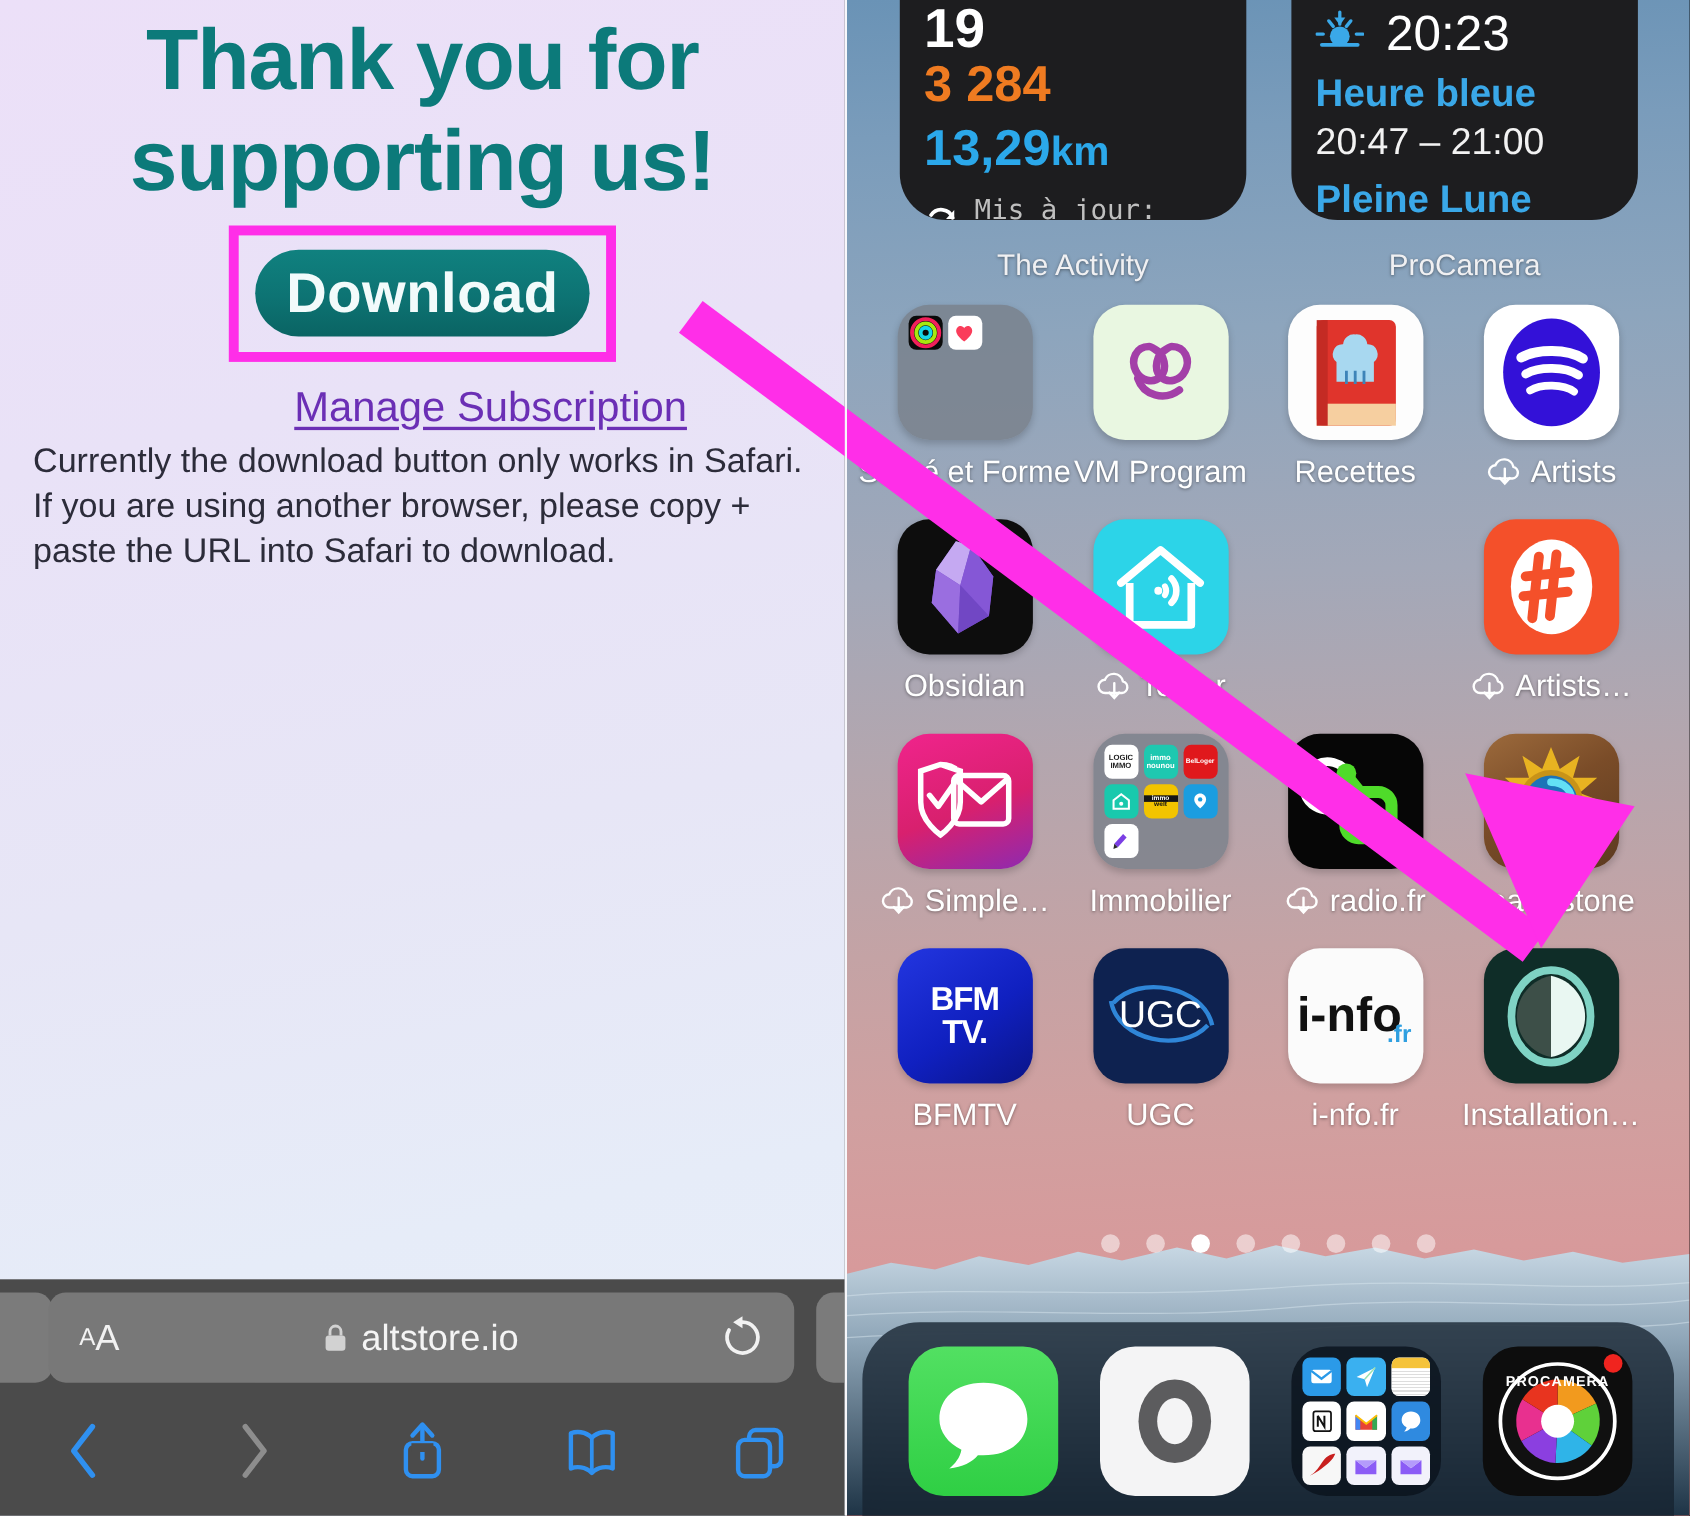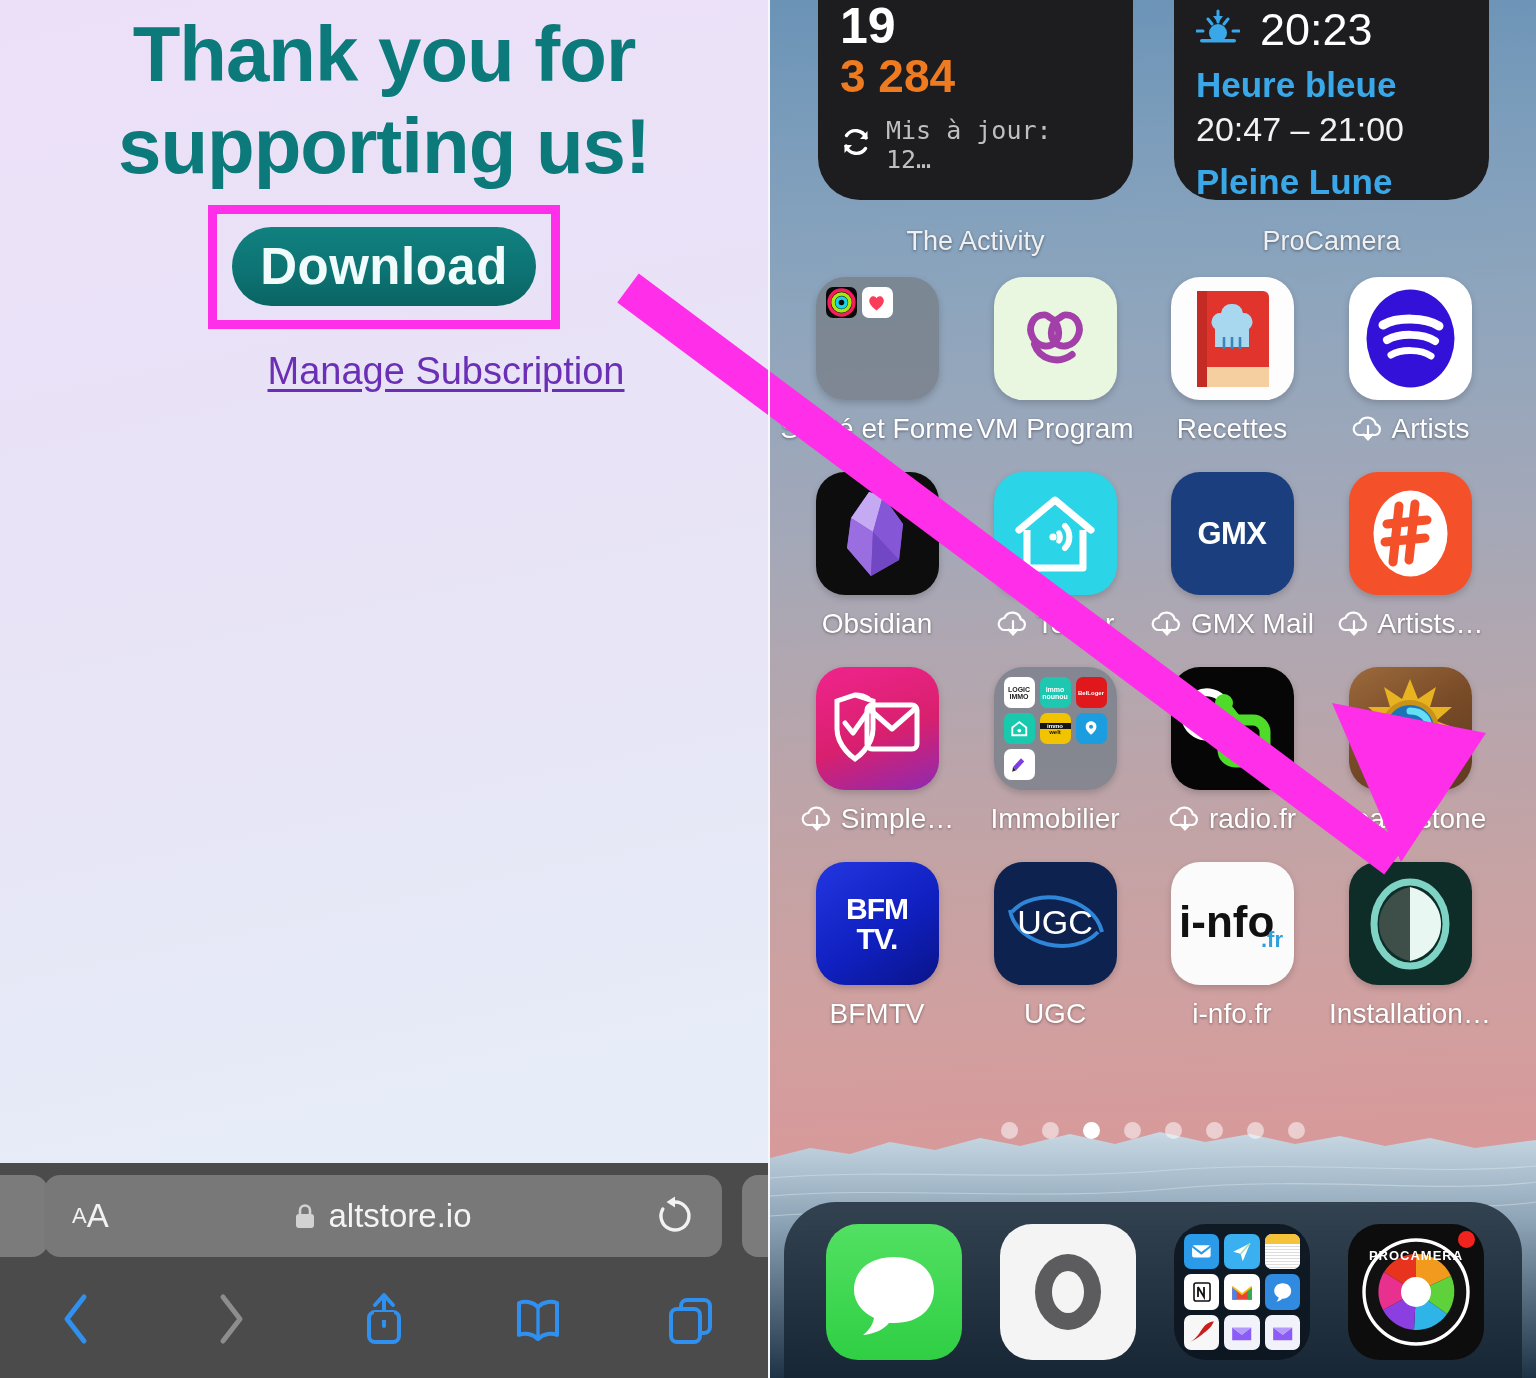--- a/index.html
+++ b/index.html
@@ -272,20 +272,21 @@
 
       <div id="dl-wrap">
         <div id="dl-highlight"></div>
         <button id="download-button">Download</button>
       </div>
 
       <div id="manage-sub">
         <span>Manage Subscription</span>
       </div>
 
+      <div id="notice">Currently the download button only works in Safari. If you are using another browser, please copy + paste the URL into Safari to download.</div>
     </div>
 
     <div id="safari-chrome">
 
       <div id="tab-strip">
         <div class="tab-pill" id="tab-prev"></div>
         <div class="tab-pill" id="tab-next"></div>
 
         <div id="address-bar">
           <div id="aa-icon">
@@ -347,20 +348,23 @@
 
   <div id="panel-divider"></div>
 
   <div id="right-panel">
 
     <div id="widget-row">
 
       <div class="widget" id="widget-activity">
         <div class="act-count">19</div>
         <div class="act-steps">3 284</div>
+        <div class="act-dist">
+          <span>13,29</span><span class="unit">km</span>
+        </div>
         <div class="act-updated">
           <span>
             <svg width="32" height="32" viewBox="0 0 32 32" aria-hidden="true">
               <path d="M26 12 A11 11 0 0 0 6.5 9.5" fill="none" stroke="#fff" stroke-width="3.4" stroke-linecap="round"></path>
               <path d="M6 20 A11 11 0 0 0 25.5 22.5" fill="none" stroke="#fff" stroke-width="3.4" stroke-linecap="round"></path>
               <path d="M27.5 5 L27.5 13 L20 13 Z" fill="#fff"></path>
               <path d="M4.5 27 L4.5 19 L12 19 Z" fill="#fff"></path>
             </svg>
           </span>
           <span>Mis à jour: 12…</span>
@@ -499,34 +503,20 @@
             <span class="cloud-dl">
               <svg width="34" height="26" viewBox="0 0 34 26" aria-hidden="true">
                 <path d="M9 19 a6 6 0 0 1 -0.6 -12 a8.6 8.6 0 0 1 16.4 1.4 a5.4 5.4 0 0 1 -0.8 10.6 Z" fill="none" stroke="#fff" stroke-width="2.2"></path>
                 <path d="M17 10 L17 23 M12.6 18.6 L17 23.4 L21.4 18.6" fill="none" stroke="#fff" stroke-width="2.2" stroke-linecap="round"></path>
               </svg>
             </span>
             <span>Tether</span>
           </div>
         </div>
 
-        <div class="app-cell c2">
-          <div class="app-icon" style="background:#1b3f7e">
-            <span style="color:#fff;font-size:31px;font-weight:700;letter-spacing:-0.5px;">GMX</span>
-          </div>
-          <div class="app-label">
-            <span class="cloud-dl">
-              <svg width="34" height="26" viewBox="0 0 34 26" aria-hidden="true">
-                <path d="M9 19 a6 6 0 0 1 -0.6 -12 a8.6 8.6 0 0 1 16.4 1.4 a5.4 5.4 0 0 1 -0.8 10.6 Z" fill="none" stroke="#fff" stroke-width="2.2"></path>
-                <path d="M17 10 L17 23 M12.6 18.6 L17 23.4 L21.4 18.6" fill="none" stroke="#fff" stroke-width="2.2" stroke-linecap="round"></path>
-              </svg>
-            </span>
-            <span>GMX Mail</span>
-          </div>
-        </div>
 
         <div class="app-cell c3">
           <div class="app-icon" style="background:#f4502a">
             <svg width="123" height="123" viewBox="0 0 123 123" aria-hidden="true">
               <ellipse cx="61.5" cy="61.5" rx="37" ry="43" fill="#fff"></ellipse>
               <path d="M50 34 L44 90 M66 32 L60 88" stroke="#f4502a" stroke-width="9" stroke-linecap="round"></path>
               <path d="M38 52 L78 48 M36 70 L76 66" stroke="#f4502a" stroke-width="9" stroke-linecap="round"></path>
             </svg>
           </div>
           <div class="app-label">

